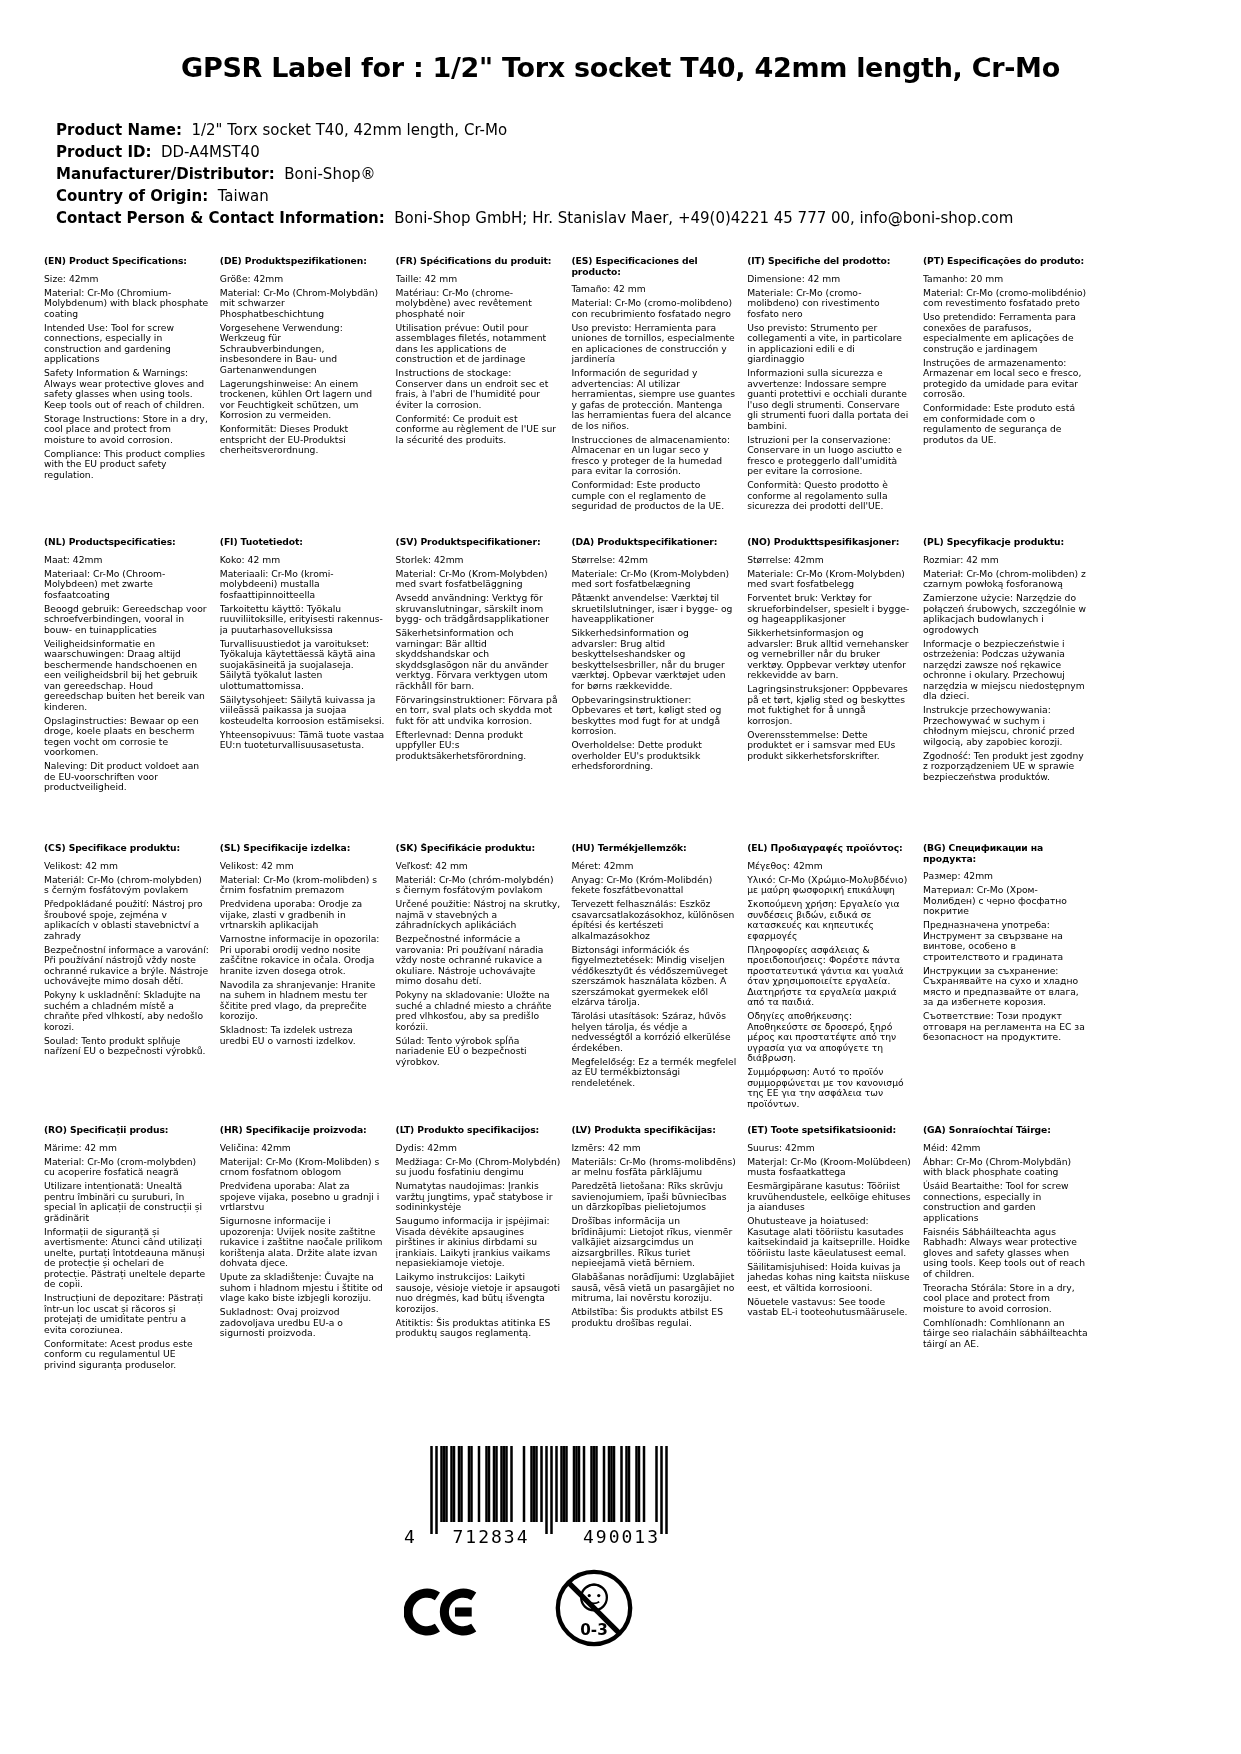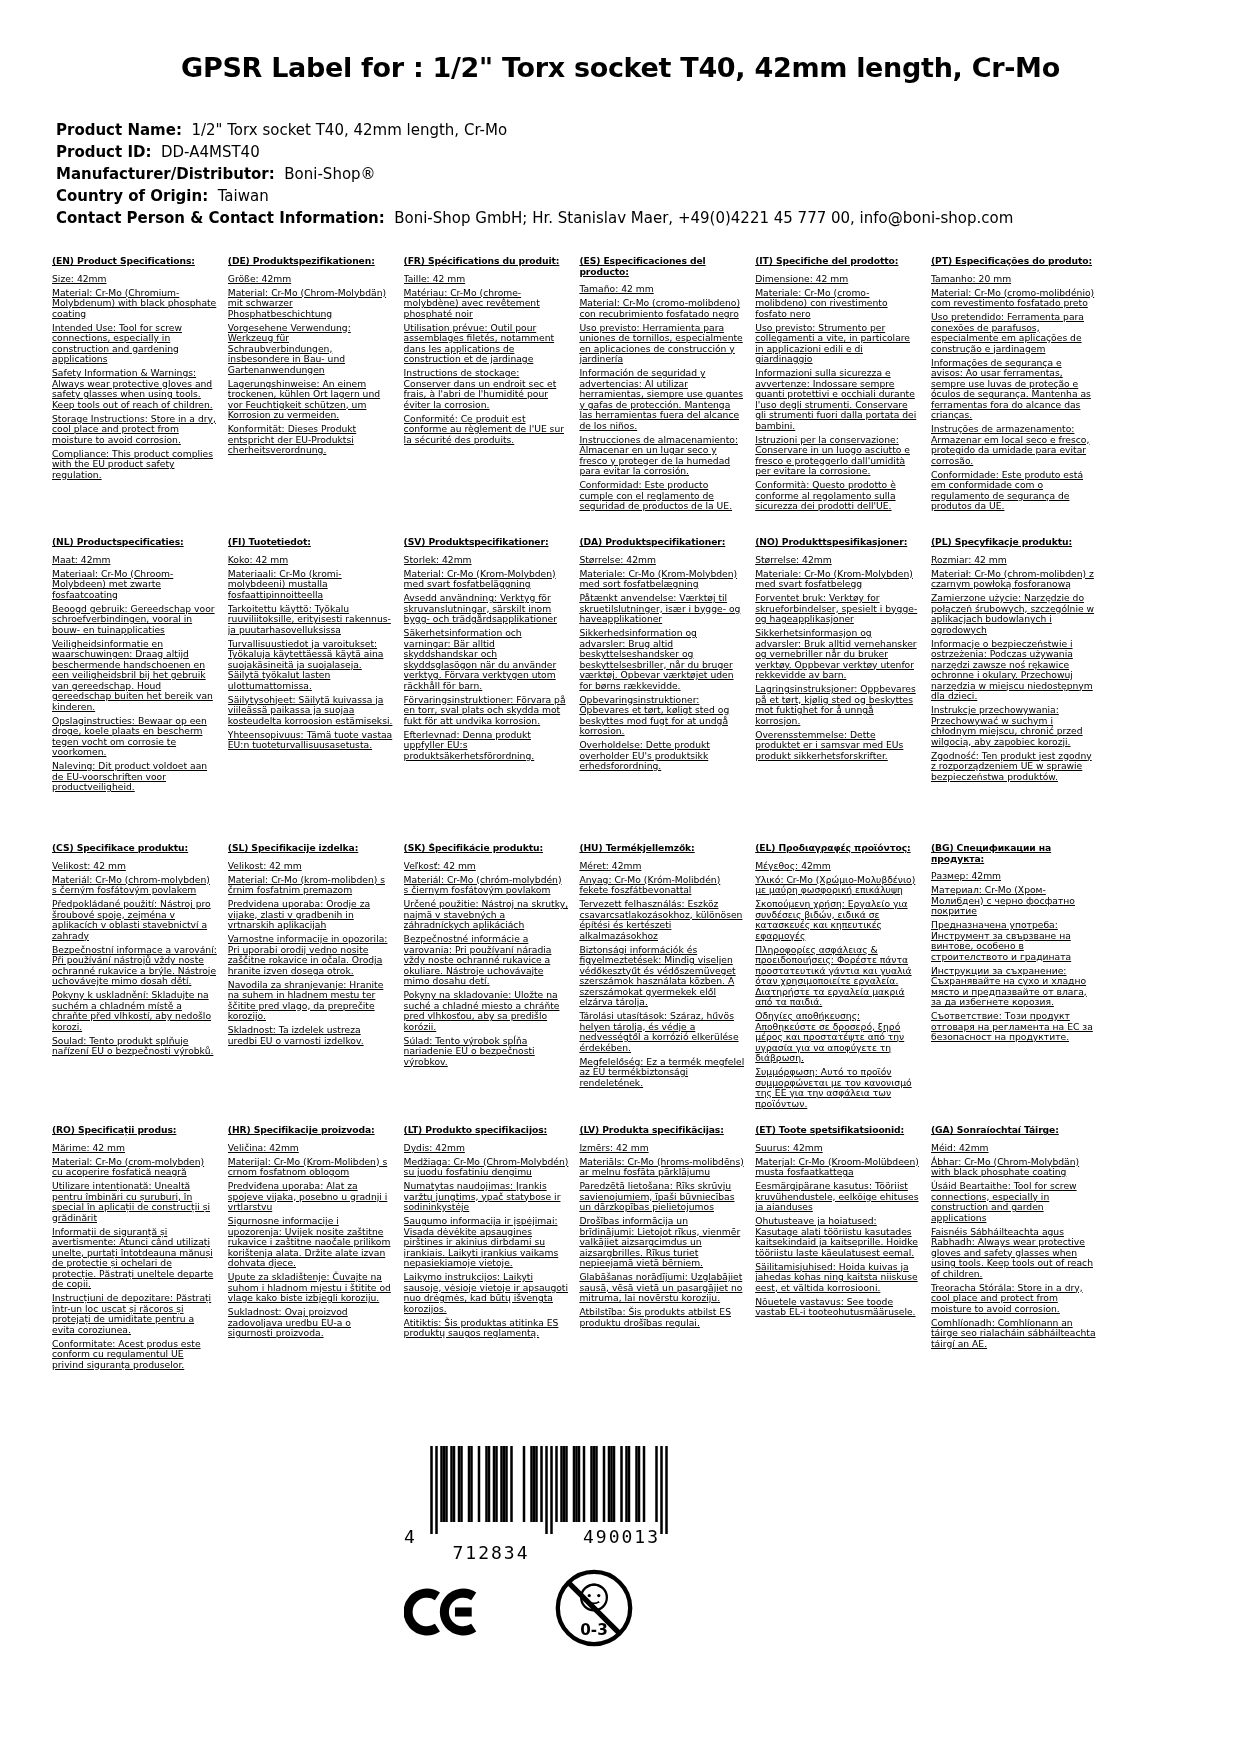--- a/index.html
+++ b/index.html
@@ -27,47 +27,46 @@
     top: 119px; left: 56px;
     width: 1130px;
     font-size: 15px;
     line-height: 22px;
   }
   .info-label { font-weight: bold; }
   .info-value { font-weight: normal; }
 
   .spec-grid {
     position: absolute;
-    top: 256px; left: 52px;
+    top: 256px; left: 44px;
     width: 1044px;
     display: grid;
     grid-template-columns: repeat(6, 165px);
     column-gap: 10.8px;
     grid-template-rows: 281px 306px 282px auto;
-    text-decoration: underline;
   }
   .spec-cell { font-size: 9.2px; line-height: 10.5px; overflow: hidden; }
   .spec-head { font-weight: bold; font-size: 9.2px; letter-spacing: -0.1px; }
   .spec-p { margin-top: 3.5px; }
   .spec-p:first-of-type { margin-top: 7px; }
 
   .barcode {
     position: absolute;
     left: 430px; top: 1446px;
     width: 238px; height: 110px;
   }
   .barcode-bars { position: absolute; left: 0; top: 0; }
   .bd {
     position: absolute;
     font-family: "DejaVu Sans Mono", "Liberation Mono", monospace;
     font-size: 18px;
     letter-spacing: 2px;
   }
   .bd-first { left: -26px; top: 80px; }
-  .bd-g1 { left: 8px;  top: 96px; width: 106px; text-align: center; }
+  .bd-g1 { left: 8px;  top: 80px; width: 106px; text-align: center; }
   .bd-g2 { left: 124px; top: 80px; width: 106px; text-align: right; }
 
   .ce { position: absolute; left: 404px; top: 1584px; }
   .age { position: absolute; left: 554px; top: 1568px; }
   .age text {
     font-family: "DejaVu Sans", "Liberation Sans", sans-serif;
     font-weight: bold;
   }
 </style>
 </head>
@@ -127,21 +126,20 @@
         <p class="spec-p">Uso previsto: Strumento per collegamenti a vite, in particolare in applicazioni edili e di giardinaggio</p>
         <p class="spec-p">Informazioni sulla sicurezza e avvertenze: Indossare sempre guanti protettivi e occhiali durante l'uso degli strumenti. Conservare gli strumenti fuori dalla portata dei bambini.</p>
         <p class="spec-p">Istruzioni per la conservazione: Conservare in un luogo asciutto e fresco e proteggerlo dall'umidità per evitare la corrosione.</p>
         <p class="spec-p">Conformità: Questo prodotto è conforme al regolamento sulla sicurezza dei prodotti dell'UE.</p>
       </div>
       <div class="spec-cell">
         <div class="spec-head">(PT) Especificações do produto:</div>
         <p class="spec-p">Tamanho: 20 mm</p>
         <p class="spec-p">Material: Cr-Mo (cromo-molibdénio) com revestimento fosfatado preto</p>
         <p class="spec-p">Uso pretendido: Ferramenta para conexões de parafusos, especialmente em aplicações de construção e jardinagem</p>
-        <p class="spec-p">Informações de segurança e avisos: Ao usar ferramentas, sempre use luvas de proteção e óculos de segurança. Mantenha as ferramentas fora do alcance das crianças.</p>
         <p class="spec-p">Instruções de armazenamento: Armazenar em local seco e fresco, protegido da umidade para evitar corrosão.</p>
         <p class="spec-p">Conformidade: Este produto está em conformidade com o regulamento de segurança de produtos da UE.</p>
       </div>
       <div class="spec-cell">
         <div class="spec-head">(NL) Productspecificaties:</div>
         <p class="spec-p">Maat: 42mm</p>
         <p class="spec-p">Materiaal: Cr-Mo (Chroom-Molybdeen) met zwarte fosfaatcoating</p>
         <p class="spec-p">Beoogd gebruik: Gereedschap voor schroefverbindingen, vooral in bouw- en tuinapplicaties</p>
         <p class="spec-p">Veiligheidsinformatie en waarschuwingen: Draag altijd beschermende handschoenen en een veiligheidsbril bij het gebruik van gereedschap. Houd gereedschap buiten het bereik van kinderen.</p>
         <p class="spec-p">Opslaginstructies: Bewaar op een droge, koele plaats en bescherm tegen vocht om corrosie te voorkomen.</p>

